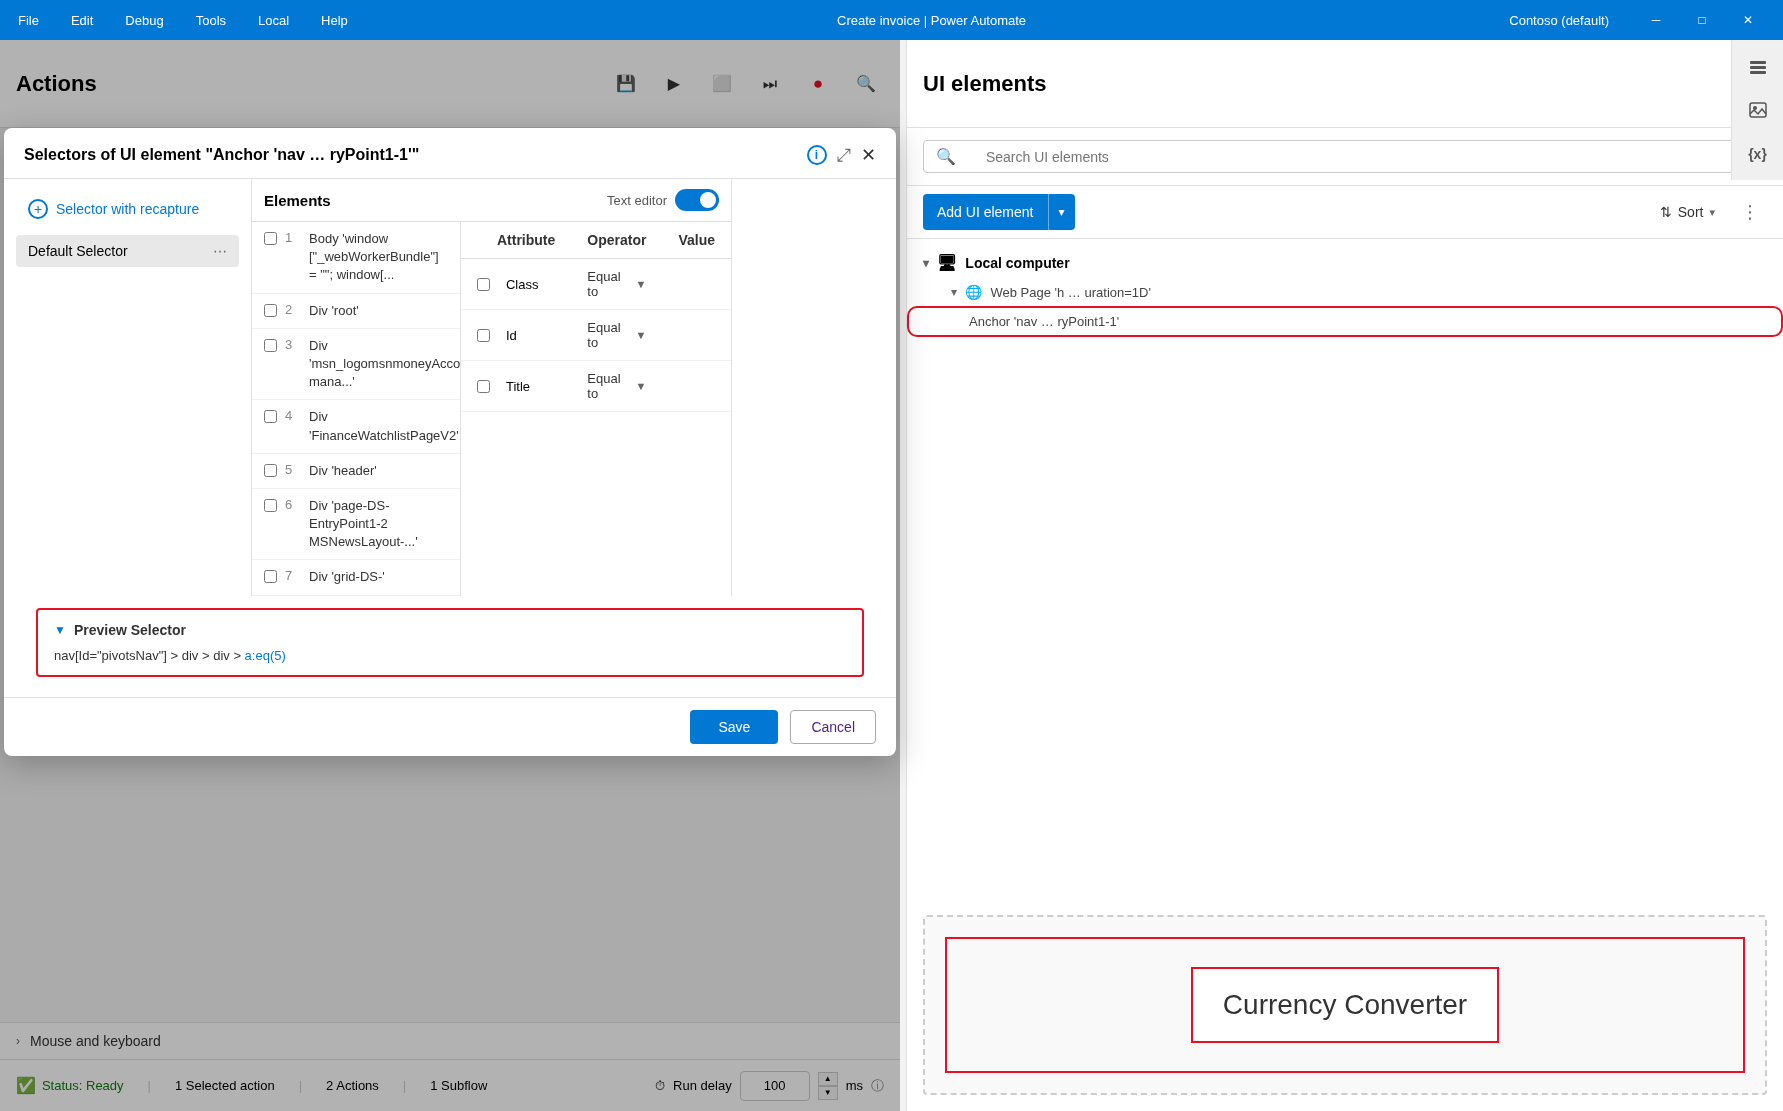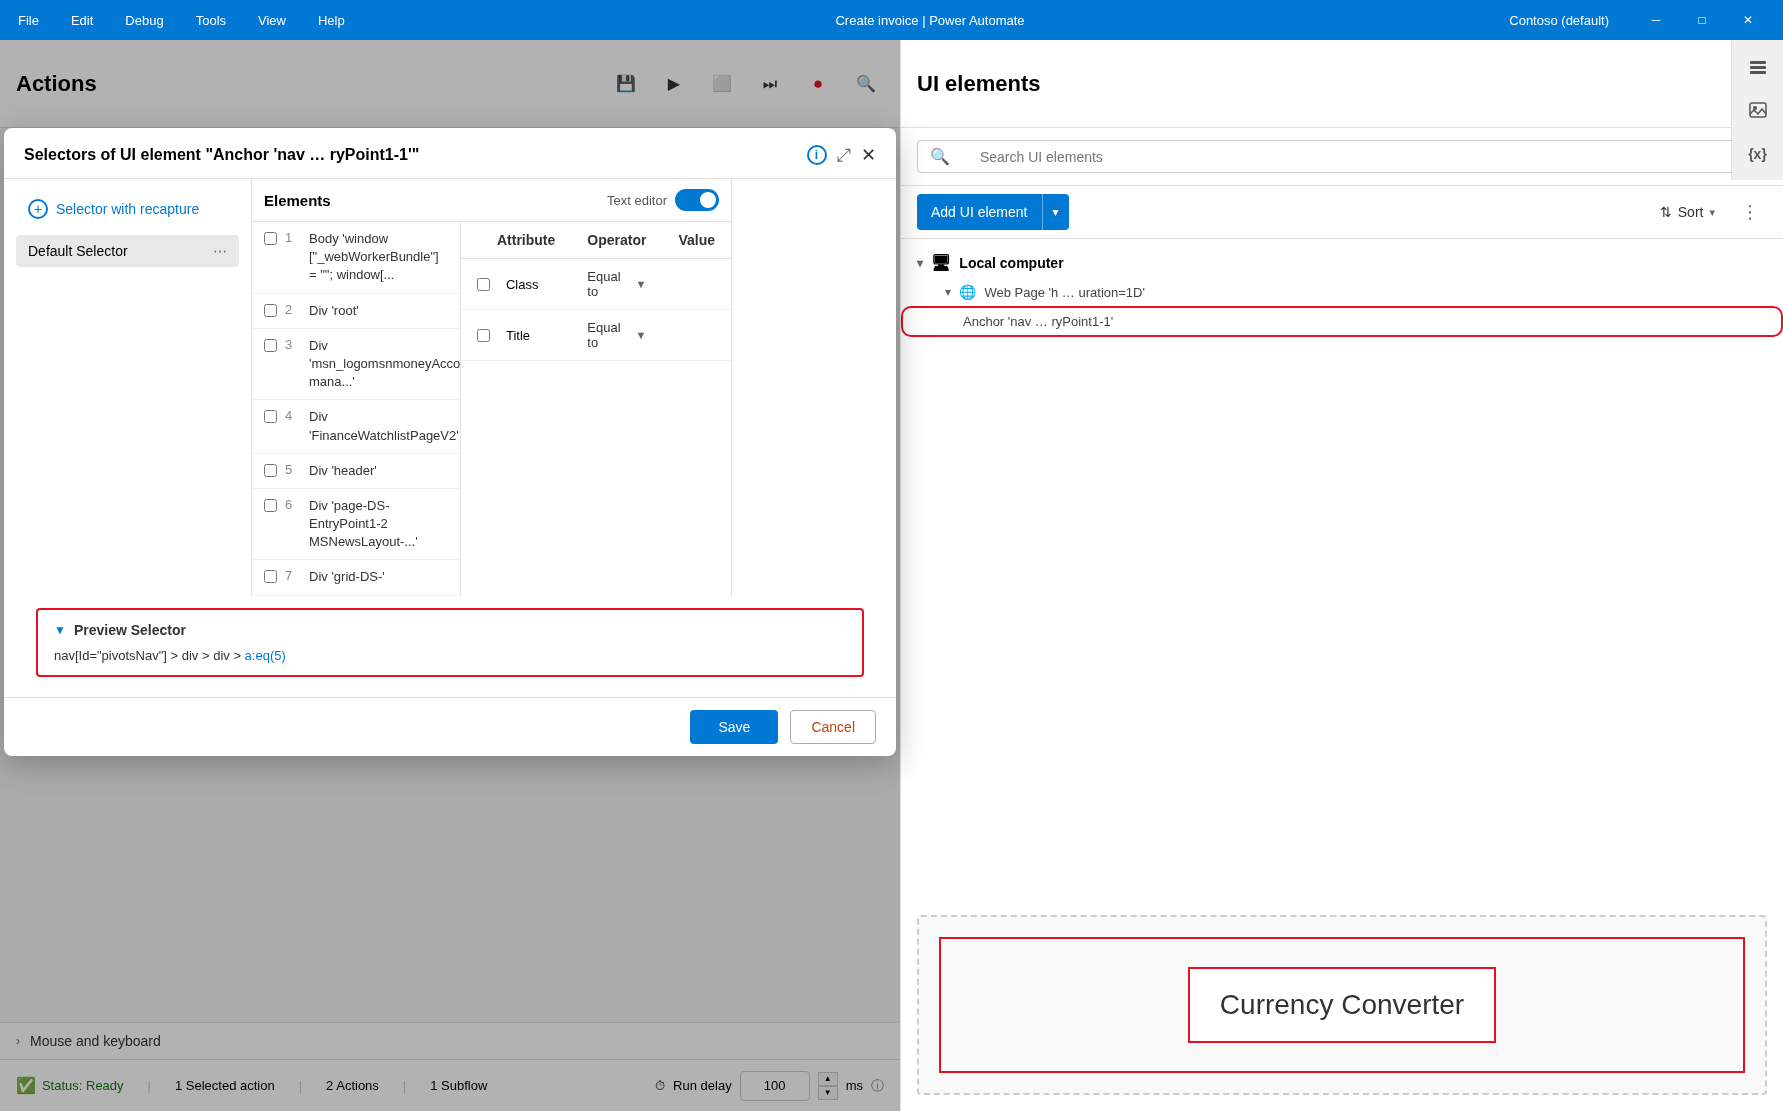--- a/index.html
+++ b/index.html
@@ -16,21 +16,21 @@
       font-size: 13px;
     }
     .title-bar-menu { display: flex; gap: 20px; align-items: flex-end; }
     .title-bar-menu span { cursor: pointer; padding: 4px 6px; }
     .title-bar-title { flex: 1; text-align: center; font-size: 13px; }
     .title-bar-right { display: flex; align-items: center; gap: 8px; }
     .title-bar-controls { display: flex; gap: 0; margin-left: 16px; }
     .title-bar-controls span { width: 46px; height: 40px; display: flex; align-items: center; justify-content: center; cursor: pointer; font-size: 12px; }
 
     
-    .main-layout { display: flex; height: calc(1111px - 40px); }
+    .main-layout { display: flex; height: calc(1111px - 40px); gap: 6px; }
 
     
     .actions-panel {
       width: 900px;
       background: #f5f5f5;
       display: flex;
       flex-direction: column;
       position: relative;
     }
 
@@ -221,21 +221,21 @@
       background: #0078d4;
       color: white;
       border: none;
       border-radius: 4px;
       font-size: 14px;
       cursor: pointer;
     }
     .btn-cancel {
       padding: 8px 20px;
       background: white;
-      color: #c2410c;
+      color: #4c1d95;
       border: 1px solid #aaa;
       border-radius: 4px;
       font-size: 14px;
       cursor: pointer;
     }
 
     
     .bottom-bar {
       position: absolute;
       bottom: 0; left: 0; right: 0;
@@ -409,21 +409,21 @@
   </style>
 </head>
 <body>
 
 <div class="title-bar">
   <div class="title-bar-menu">
     <span>File</span>
     <span>Edit</span>
     <span>Debug</span>
     <span>Tools</span>
-    <span>View</span>
+    <span>Local</span>
     <span>Help</span>
   </div>
   <div class="title-bar-title">Create invoice | Power Automate</div>
   <div class="title-bar-right">
     <span>Contoso (default)</span>
     <div class="title-bar-controls">
       <span>─</span>
       <span>□</span>
       <span class="close">✕</span>
     </div>
@@ -540,20 +540,35 @@
                           <span>Equal to</span>
                           <span class="attr-operator-chevron">▼</span>
                         </span>
                       </td>
                       <td><span class="attr-value"></span></td>
                     </tr>
                     <tr class="attr-row">
                       <td>
                         <span style="display:flex;align-items:center;gap:8px;">
                           <input type="checkbox" class="attr-checkbox" style="">
+                          <span>Id</span>
+                        </span>
+                      </td>
+                      <td>
+                        <span class="attr-operator">
+                          <span>Equal to</span>
+                          <span class="attr-operator-chevron">▼</span>
+                        </span>
+                      </td>
+                      <td><span class="attr-value"></span></td>
+                    </tr>
+                    <tr class="attr-row">
+                      <td>
+                        <span style="display:flex;align-items:center;gap:8px;">
+                          <input type="checkbox" class="attr-checkbox" style="">
                           <span>Title</span>
                         </span>
                       </td>
                       <td>
                         <span class="attr-operator">
                           <span>Equal to</span>
                           <span class="attr-operator-chevron">▼</span>
                         </span>
                       </td>
                       <td><span class="attr-value"></span></td>

